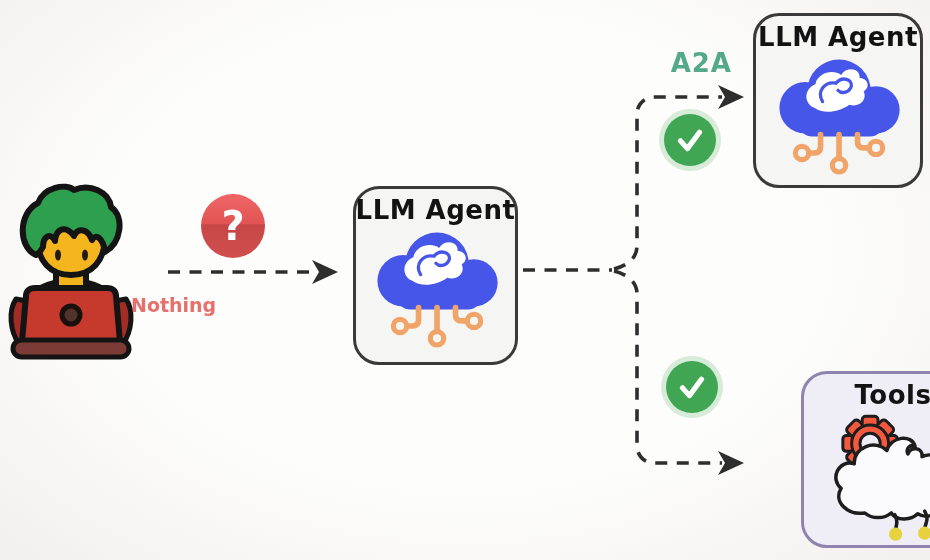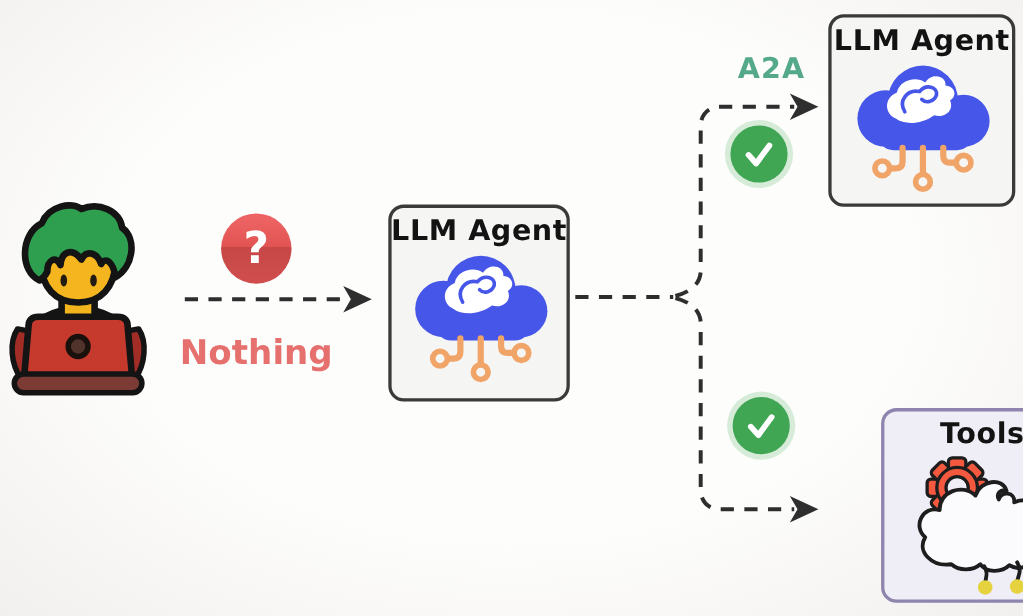--- a/index.html
+++ b/index.html
@@ -6,21 +6,21 @@
   .canvas{
     position:relative;width:930px;height:560px;overflow:hidden;
     background:radial-gradient(ellipse at 50% 45%, #fdfdfc 55%, #f2f0ef 100%);
     font-family:"DejaVu Sans", sans-serif;
   }
   .layer{position:absolute;inset:0;}
   svg{display:block;}
 
   
   .box{
-    position:absolute;background:#f5f5f3;border:3.5px solid #3a3a3a;border-radius:14px;
+    position:absolute;background:#f5f5f3;border:3.5px solid #3a3a3a;border-radius:26px;
     display:flex;flex-direction:column;align-items:center;box-sizing:border-box;
   }
   .box.center{left:353px;top:186px;width:165px;height:179px;}
   .box.remote{left:753px;top:13px;width:170px;height:175px;}
   .box.tools{left:801px;top:371px;width:184px;height:177px;border-color:#8f84ad;background:#efedf6;}
   .box-title{
     font-size:26px;font-weight:bold;color:#131313;margin-top:6px;letter-spacing:.5px;white-space:nowrap;
   }
 
   
@@ -43,22 +43,22 @@
   
   .qbadge{
     position:absolute;left:201px;top:194px;width:64px;height:64px;border-radius:50%;
     background:linear-gradient(180deg,#ef6565 0%,#e25454 47%,#c64747 48%,#d14e4e 100%);
     color:#fff;display:flex;align-items:center;justify-content:center;
     font-size:40px;font-weight:bold;
   }
 
   
   .note{
-    position:absolute;left:131px;top:304px;width:204px;text-align:center;
-    color:#e5706e;font-weight:bold;font-size:31px;line-height:35px;
+    position:absolute;left:131px;top:288px;width:204px;text-align:left;
+    color:#e5706e;font-weight:bold;font-size:19px;line-height:35px;
   }
   .note span{display:block;}
 
   .person{position:absolute;left:6px;top:181px;width:130px;height:182px;}
 </style>
 </head>
 <body>
 
 <div class="canvas">
 

